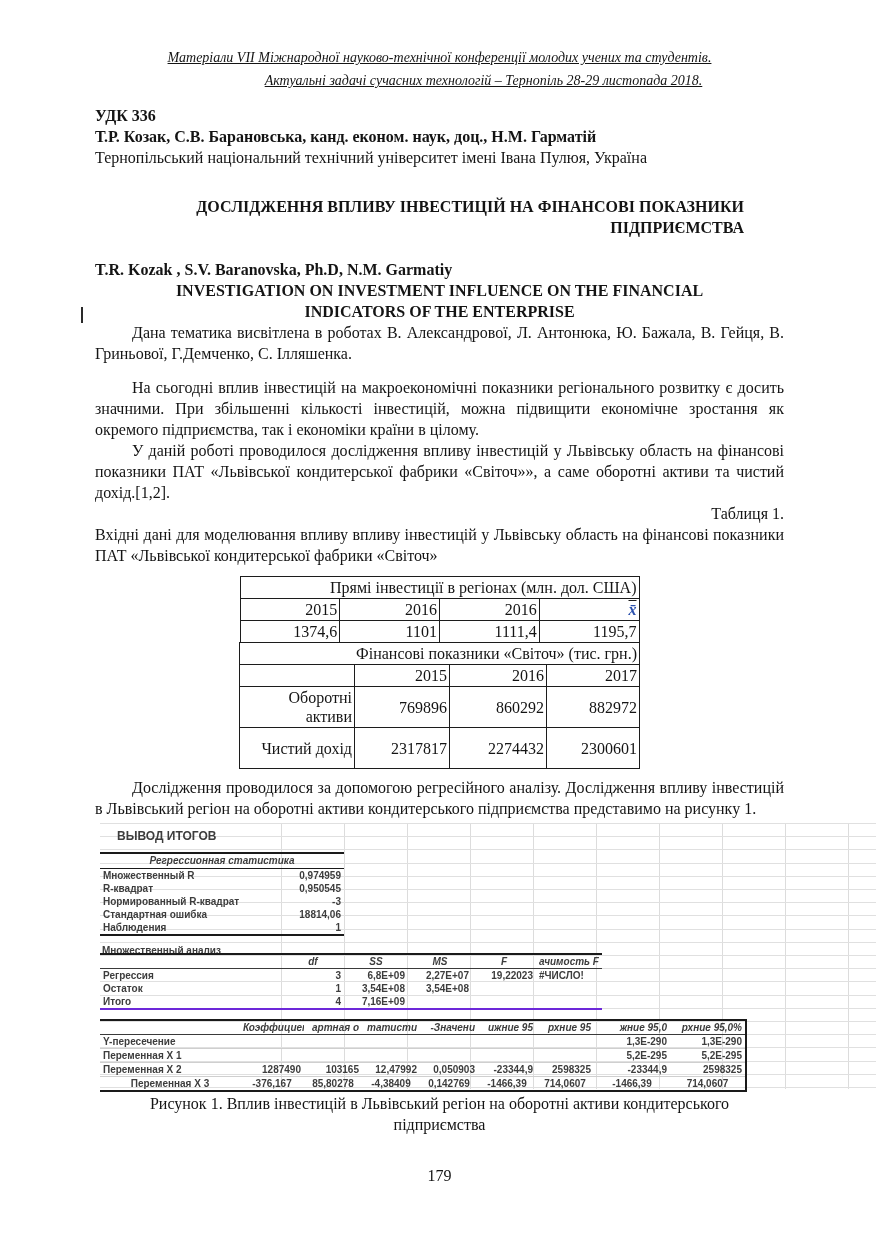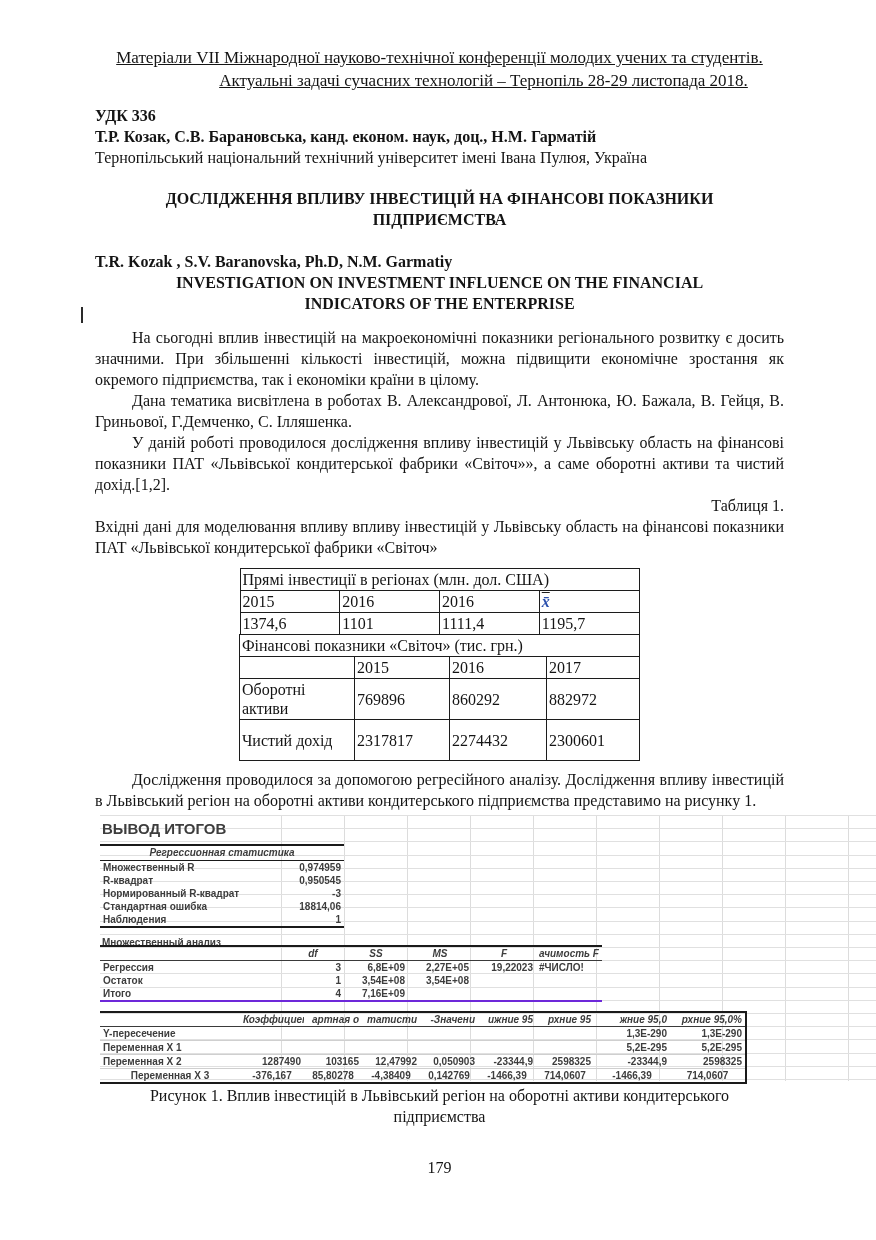--- a/index.html
+++ b/index.html
@@ -3,51 +3,51 @@
 <meta charset="utf-8">
 <style>
   html,body{margin:0;padding:0;background:#9a9a9a;}
   .page{
     position:relative;width:876px;height:1240px;margin:0 auto;background:#ffffff;
     box-sizing:border-box;padding:46px 92px 0 95px;
     font-family:"Liberation Serif",serif;font-size:16px;line-height:21px;color:#141414;
     overflow:hidden;
   }
   
-  .head-line{text-align:center;text-decoration:underline;font-size:17px;line-height:23px;}
+  .head-line{text-align:center;font-style:italic;text-decoration:underline;font-size:14px;line-height:23px;}
   .head-line.shift{transform:translateX(44px);text-align:center;}
   
   .meta{margin-top:13px;}
   .b{font-weight:bold;}
-  .title-ua{margin-top:20px;text-align:center;font-weight:bold;padding:0 40px;}
+  .title-ua{margin-top:28px;text-align:right;font-weight:bold;padding:0 40px;}
   .en-block{margin-top:21px;}
   .title-en{text-align:center;font-weight:bold;padding:0 60px;}
   
   p.body{margin:0;text-align:justify;text-indent:37px;}
   p.first{margin-top:13px;}
   .table-label{margin:0;text-align:right;}
   p.nolead{text-indent:0;}
   
   .change-bar{position:absolute;left:81px;top:307px;width:2px;height:16px;background:#2a2a2a;}
   
-  .doc-table{border-collapse:collapse;margin:10px auto 0;width:400px;text-align:left;table-layout:fixed;}
+  .doc-table{border-collapse:collapse;margin:10px auto 0;width:400px;text-align:right;table-layout:fixed;}
   .doc-table td{border:1px solid #1c1c1c;padding:0 2px;height:20px;overflow:hidden;}
   .doc-table.part1 td{width:100px;}
   .doc-table.part2{margin-top:-1px;}
   .doc-table tr.tall td{height:40px;line-height:19px;}
   .doc-table tr.hdr td{height:18px;}
   .xbar{font-weight:bold;font-style:italic;color:#2b50ad;text-decoration:overline;text-decoration-color:#1c1c1c;}
   
   .figure{position:relative;margin:4px 0 0 5px;width:776px;height:266px;}
   .figure .vgrid{position:absolute;left:181px;top:0;right:0;bottom:0;z-index:0;
     background:repeating-linear-gradient(to right,#dcdcdc 0 1px,transparent 1px 63px);}
   .figure .hgrid{position:absolute;left:0;top:0;right:0;bottom:0;z-index:0;
     background:repeating-linear-gradient(to bottom,#e0e0e0 0 1px,transparent 1px 13.2px);}
-  .xl-title{position:absolute;z-index:1;top:3px;left:2px;
-    font-family:"Liberation Sans",sans-serif;font-size:15px;font-weight:bold;color:#3d3d3d;}
+  .xl-title{position:absolute;z-index:1;top:3px;left:17px;
+    font-family:"Liberation Sans",sans-serif;font-size:12px;font-weight:bold;color:#3d3d3d;}
   .xl{position:absolute;z-index:1;left:0;border-collapse:collapse;table-layout:fixed;
     font-family:"Liberation Sans",sans-serif;font-size:10px;line-height:12px;font-weight:bold;color:#3d3d3d;}
   .xl td{padding:0 3px;height:13px;white-space:nowrap;overflow:hidden;}
   .xl .num{text-align:right;}
   .xl .ctr{text-align:center;}
   .xl .it{font-style:italic;}
   .xl-stats{top:29px;width:244px;}
   .xl-stats .cap td{border-top:2px solid #1a1a1a;border-bottom:1px solid #1a1a1a;height:14px;}
   .xl-stats tr:last-child td{border-bottom:2px solid #1a1a1a;}
   .xl-label2{position:absolute;z-index:1;top:117px;left:2px;
@@ -79,22 +79,22 @@
 
   <div class="title-ua">ДОСЛІДЖЕННЯ ВПЛИВУ ІНВЕСТИЦІЙ НА ФІНАНСОВІ  ПОКАЗНИКИ ПІДПРИЄМСТВА</div>
 
   <div class="en-block">
     <div class="b">T.R. Kozak , S.V. Baranovska, Ph.D, N.M. Garmatiy</div>
     <div class="title-en">INVESTIGATION ON INVESTMENT INFLUENCE ON THE FINANCIAL INDICATORS OF THE ENTERPRISE</div>
   </div>
 
   <div class="change-bar"></div>
 
+  <p class="body">Дана тематика висвітлена в роботах В. Александрової, Л. Антонюка, Ю. Бажала, В. Гейця, В. Гриньової, Г.Демченко, С. Ілляшенка.</p>
   <p class="body first">На сьогодні вплив інвестицій на макроекономічні показники регіонального розвитку є досить значними. При збільшенні кількості інвестицій, можна підвищити економічне зростання як окремого підприємства, так і економіки країни в цілому.</p>
-  <p class="body">Дана тематика висвітлена в роботах В. Александрової, Л. Антонюка, Ю. Бажала, В. Гейця, В. Гриньової, Г.Демченко, С. Ілляшенка.</p>
   <p class="body">У даній роботі проводилося дослідження впливу інвестицій у Львівську область на фінансові показники ПАТ «Львівської кондитерської фабрики «Світоч»», а саме оборотні активи та чистий дохід.[1,2].</p>
 
   <p class="table-label">Таблиця 1.</p>
   <p class="body nolead">Вхідні дані для моделювання впливу впливу інвестицій у Львівську область на фінансові показники ПАТ «Львівської кондитерської фабрики «Світоч»</p>
 
   <table class="doc-table part1">
     <tbody>
         <tr class="hdr">
       <td colspan="4">Прямі інвестиції в регіонах (млн. дол. США)</td>
     </tr>
@@ -201,21 +201,21 @@
         <td class="ctr it">df</td>
         <td class="ctr it">SS</td>
         <td class="ctr it">MS</td>
         <td class="ctr it">F</td>
         <td class="it">ачимость F</td>
       </tr>
       <tr>
         <td>Регрессия</td>
         <td class="num">3</td>
         <td class="num">6,8E+09</td>
-        <td class="num">2,27E+05</td>
+        <td class="num">2,27E+07</td>
         <td class="num">19,22023</td>
         <td>#ЧИСЛО!</td>
       </tr>
       <tr>
         <td>Остаток</td>
         <td class="num">1</td>
         <td class="num">3,54E+08</td>
         <td class="num">3,54E+08</td>
         <td class="num"></td>
         <td></td>

